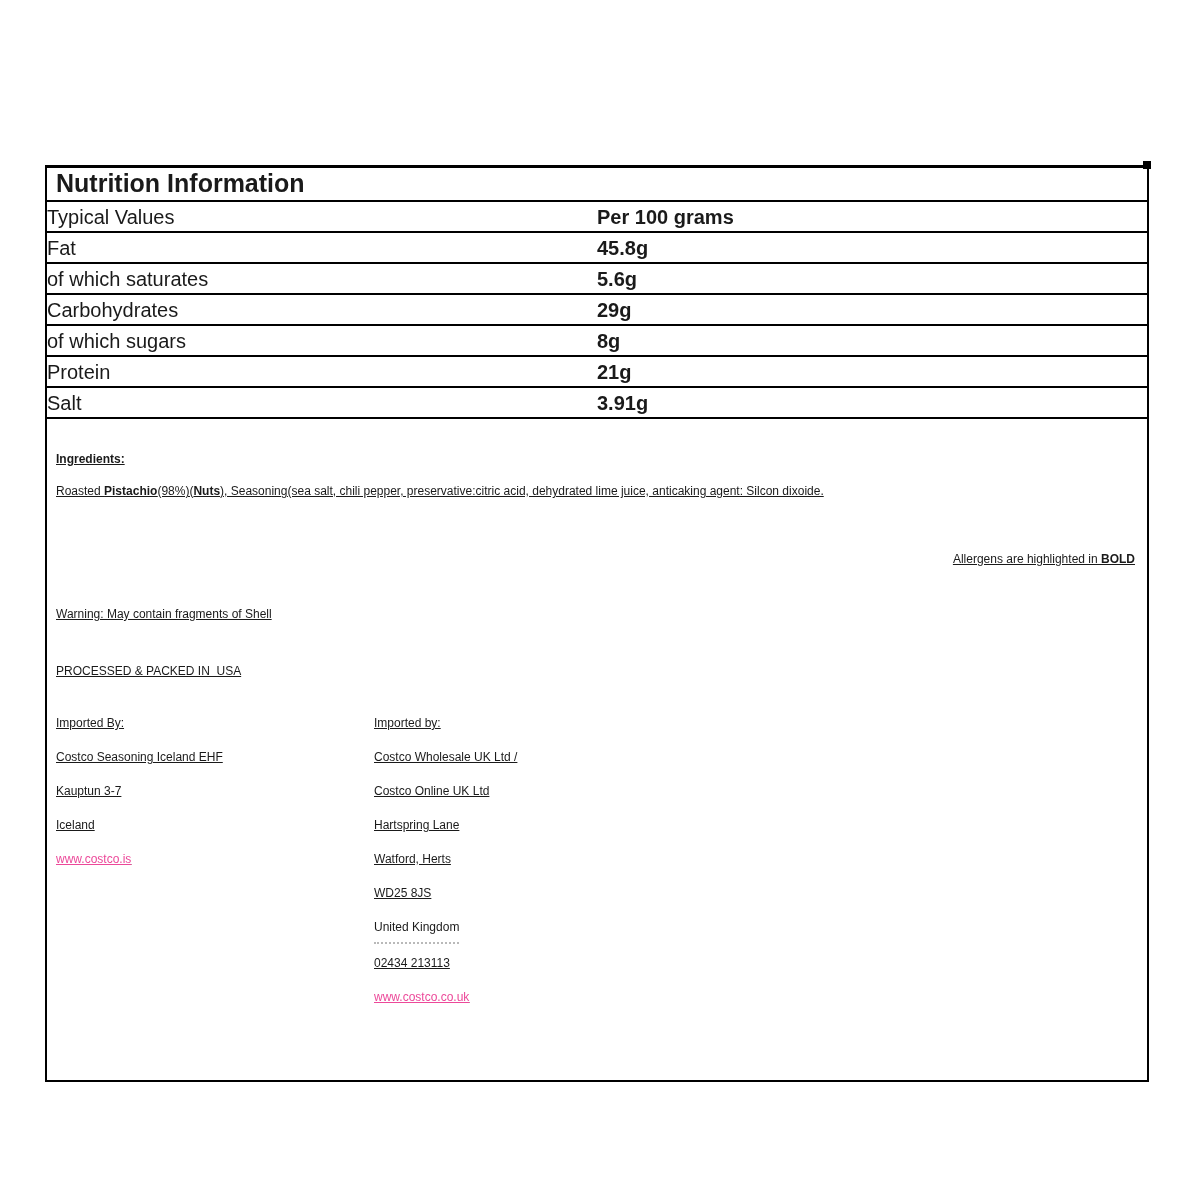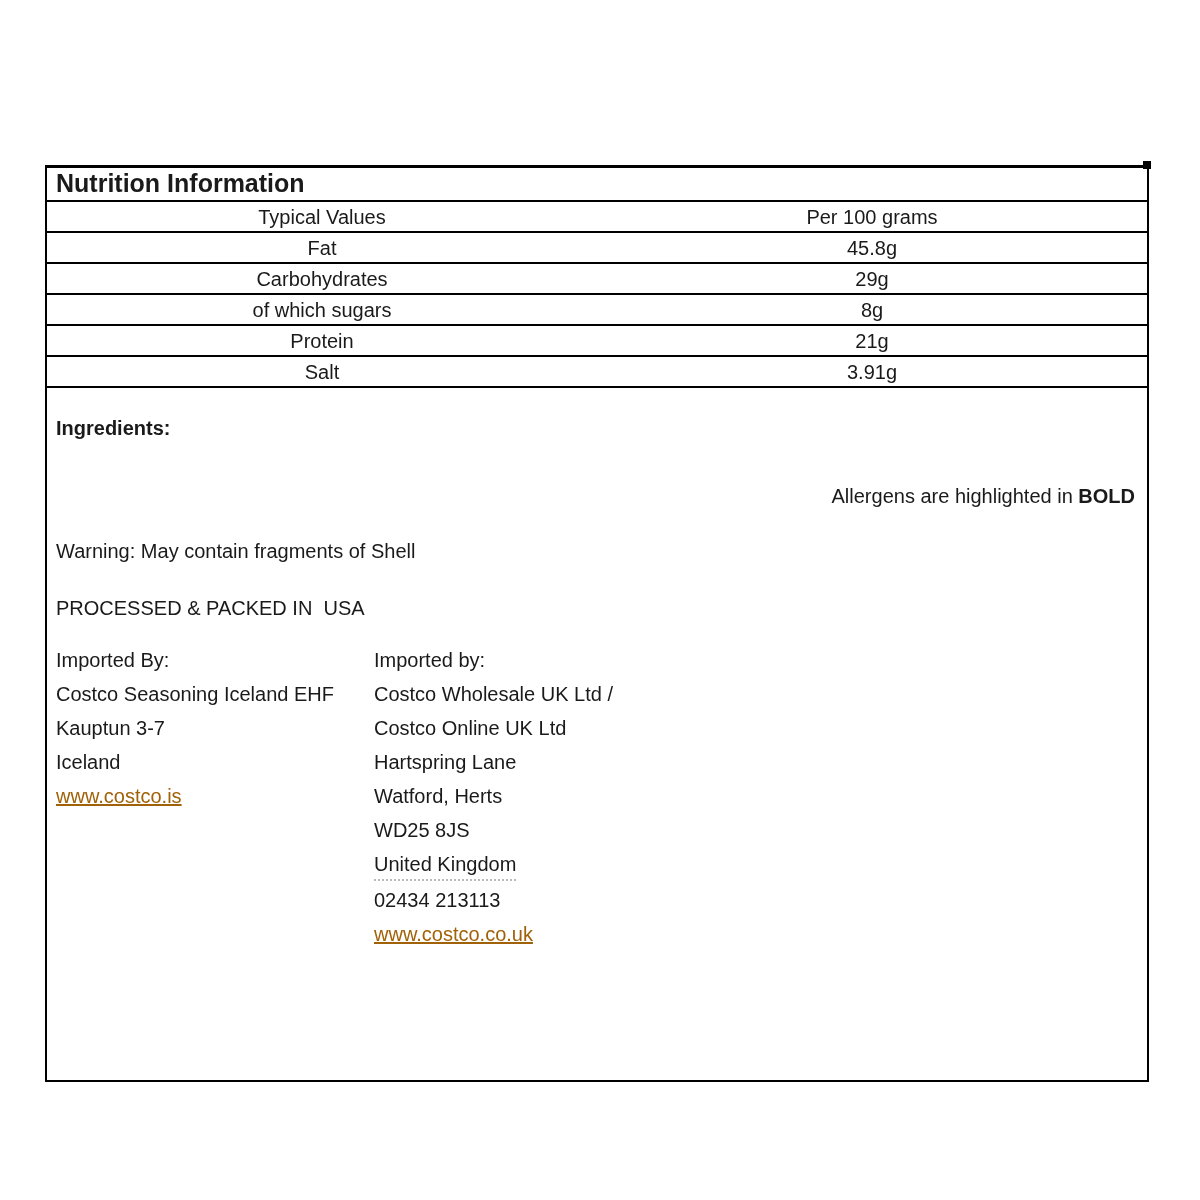--- a/index.html
+++ b/index.html
@@ -57,30 +57,32 @@
   table.nutrition tr.title-row {
     height: 33px;
   }
   table.nutrition tr.title-row td {
     font-size: 25px;
     font-weight: bold;
     padding-left: 9px;
   }
   td.lab {
     width: 28%;
-    text-align: center;
+    text-align: left;
     padding-left: 9px;
   }
   td.val {
     width: 72%;
-    text-align: center;
+    text-align: left;
+    font-weight: bold;
   }
   .content {
     padding: 24px 12px 0 9px;
-    font-size: 20px;
+    font-size: 12px;
+    text-decoration: underline;
   }
   .para {
     line-height: 32px;
     margin: 0;
   }
   .bold { font-weight: bold; }
   .heading { font-weight: bold; }
   .allergens { margin-top: 36px; line-height: 32px; text-align: right; }
   .warning   { margin-top: 23px; line-height: 32px; }
   .origin    { margin-top: 25px; line-height: 32px; white-space: pre-wrap; }
@@ -93,21 +95,21 @@
   .imp-col.left  { width: 318px; flex: 0 0 318px; }
   .imp-col.right { flex: 1 1 auto; }
   .imp-line { white-space: nowrap; }
   .imp-line.spellcheck-dotted {
     display: inline-block;
     border-bottom: 2px dotted #b9b9b9;
     line-height: 30px;
     margin-bottom: 2px;
   }
   a.site-link {
-    color: #a16207;
+    color: #ec4899;
     text-decoration: underline;
     cursor: pointer;
     text-align: center;
   }
 </style>
 </head>
 <body>
 
 <div id="page">
   <div class="label-box">
@@ -120,40 +122,45 @@
         </tr>
         <tr>
           <td class="lab">Typical Values</td>
           <td class="val">Per 100 grams</td>
         </tr>
         <tr>
           <td class="lab">Fat</td>
           <td class="val">45.8g</td>
         </tr>
         <tr>
+          <td class="lab">of which saturates</td>
+          <td class="val">5.6g</td>
+        </tr>
+        <tr>
           <td class="lab">Carbohydrates</td>
           <td class="val">29g</td>
         </tr>
         <tr>
           <td class="lab">of which sugars</td>
           <td class="val">8g</td>
         </tr>
         <tr>
           <td class="lab">Protein</td>
           <td class="val">21g</td>
         </tr>
         <tr>
           <td class="lab">Salt</td>
           <td class="val">3.91g</td>
         </tr>
       </tbody>
     </table>
 
     <div class="content">
       <p class="para heading">Ingredients:</p>
+      <p class="para"><span>Roasted </span><span class="bold">Pistachio</span><span>(98%)(</span><span class="bold">Nuts</span><span>), Seasoning(sea salt, chili pepper, preservative:citric acid, dehydrated lime juice, anticaking agent: Silcon dixoide.</span></p>
 
       <p class="para allergens"><span>Allergens are highlighted in </span><span class="bold">BOLD</span></p>
 
       <p class="para warning">Warning: May contain fragments of Shell</p>
 
       <p class="para origin">PROCESSED &amp; PACKED IN  USA</p>
 
       <div class="importers">
         <div class="imp-col left">
           <div class="imp-line">Imported By:</div>

